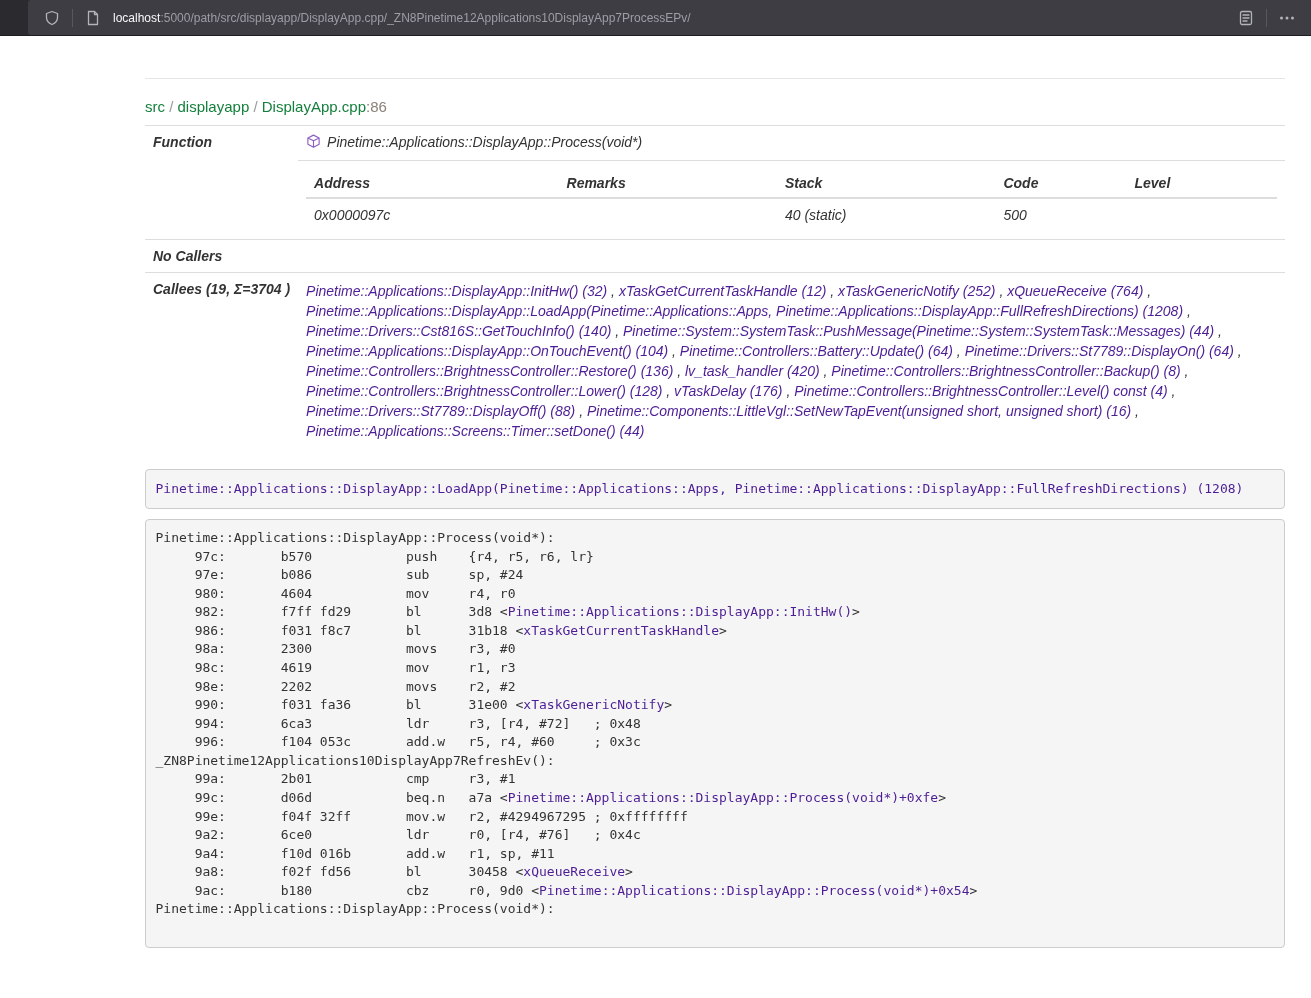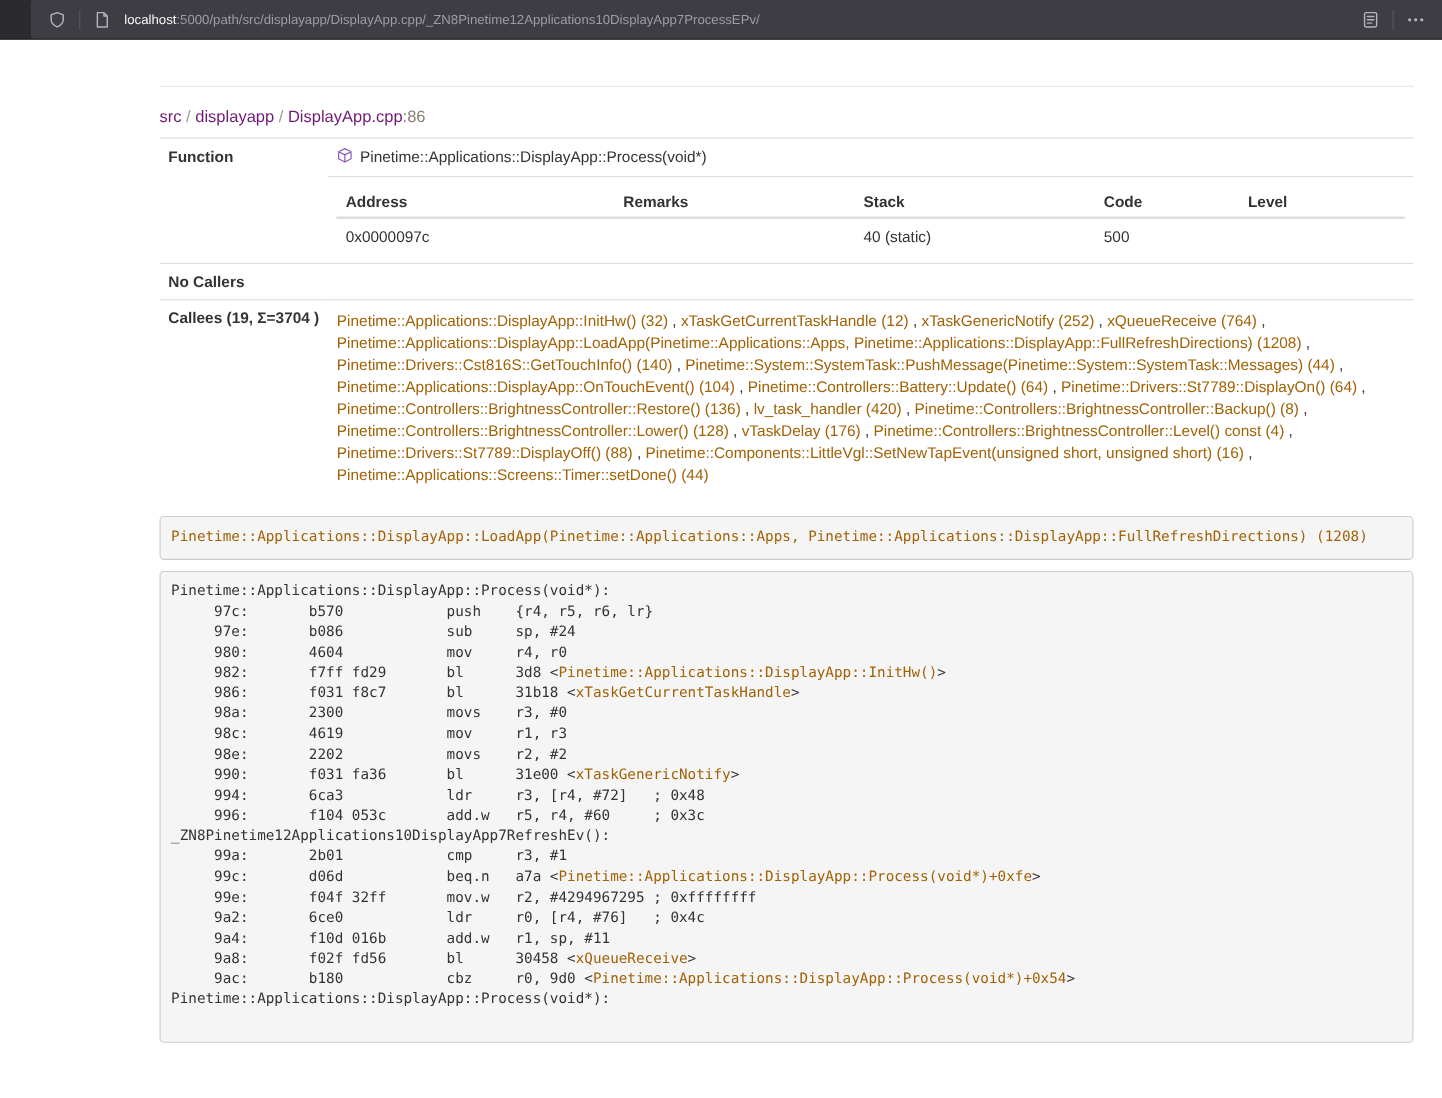--- a/index.html
+++ b/index.html
@@ -30,46 +30,46 @@
   
   .page { margin-left:145px; width:1140px; padding-top:42px; }
 
   .jumbo {
     background:#f8f8f8; border:1px solid #e7e7e7; border-radius:4px;
     padding:11px 19px; font-size:24px; color:#4a4a4a; margin-bottom:30px;
   }
   hr.rule { border:0; border-top:1px solid #e6e6e6; margin:0 0 19px 0; }
 
   .crumbs { font-size:15px; margin-bottom:10px; }
-  .crumbs a { color:#701a75; text-decoration:none; }
+  .crumbs a { color:#15803d; text-decoration:none; }
   .crumbs .sep { color:#9a9a9a; }
   .crumbs .suffix { color:#8a8177; }
 
   
   .tbl { width:100%; border-collapse:collapse; margin-bottom:20px; font-size:14px; }
   .tbl > tbody > tr > th, .tbl > tbody > tr > td {
-    border-top:1px solid #ddd; padding:8px; text-align:left; vertical-align:top;
+    border-top:1px solid #ddd; padding:8px; text-align:left; vertical-align:top;font-style:italic;
   }
   .lbl { width:147px; white-space:nowrap; font-weight:bold; color:#333; }
   .symcell { color:#333; }
   .cube { display:inline-block; vertical-align:-2px; margin-right:6px; }
 
   .nested { width:100%; border-collapse:collapse; }
   .nested th {
     font-weight:bold; padding:6px 8px; border-bottom:2px solid #ddd; text-align:left;
   }
   .nested td { padding:8px; }
   .nested .c-addr   { width:26%;margin-top:29px; }
   .nested .c-rem    { width:22.5%; }
   .nested .c-stack  { width:22.5%; }
   .nested .c-code   { width:13.5%; }
   .nested .c-static { width:15.5%; }
 
   .callees { line-height:20px; }
-  a.lnk { color:#a16207; text-decoration:none; }
+  a.lnk { color:#4c1d95; text-decoration:none; }
   .callee-sep { color:#333; }
 
   
   .snippet, .code {
     font-family:"DejaVu Sans Mono","Liberation Mono",monospace;
     font-size:13px; line-height:1.42857;
     background:#f5f5f5; border:1px solid #ccc; border-radius:4px;
     padding:9.5px; margin:0 0 10px; color:#333; white-space:pre; overflow:hidden;
   }
   .code { margin-top:3px; }

